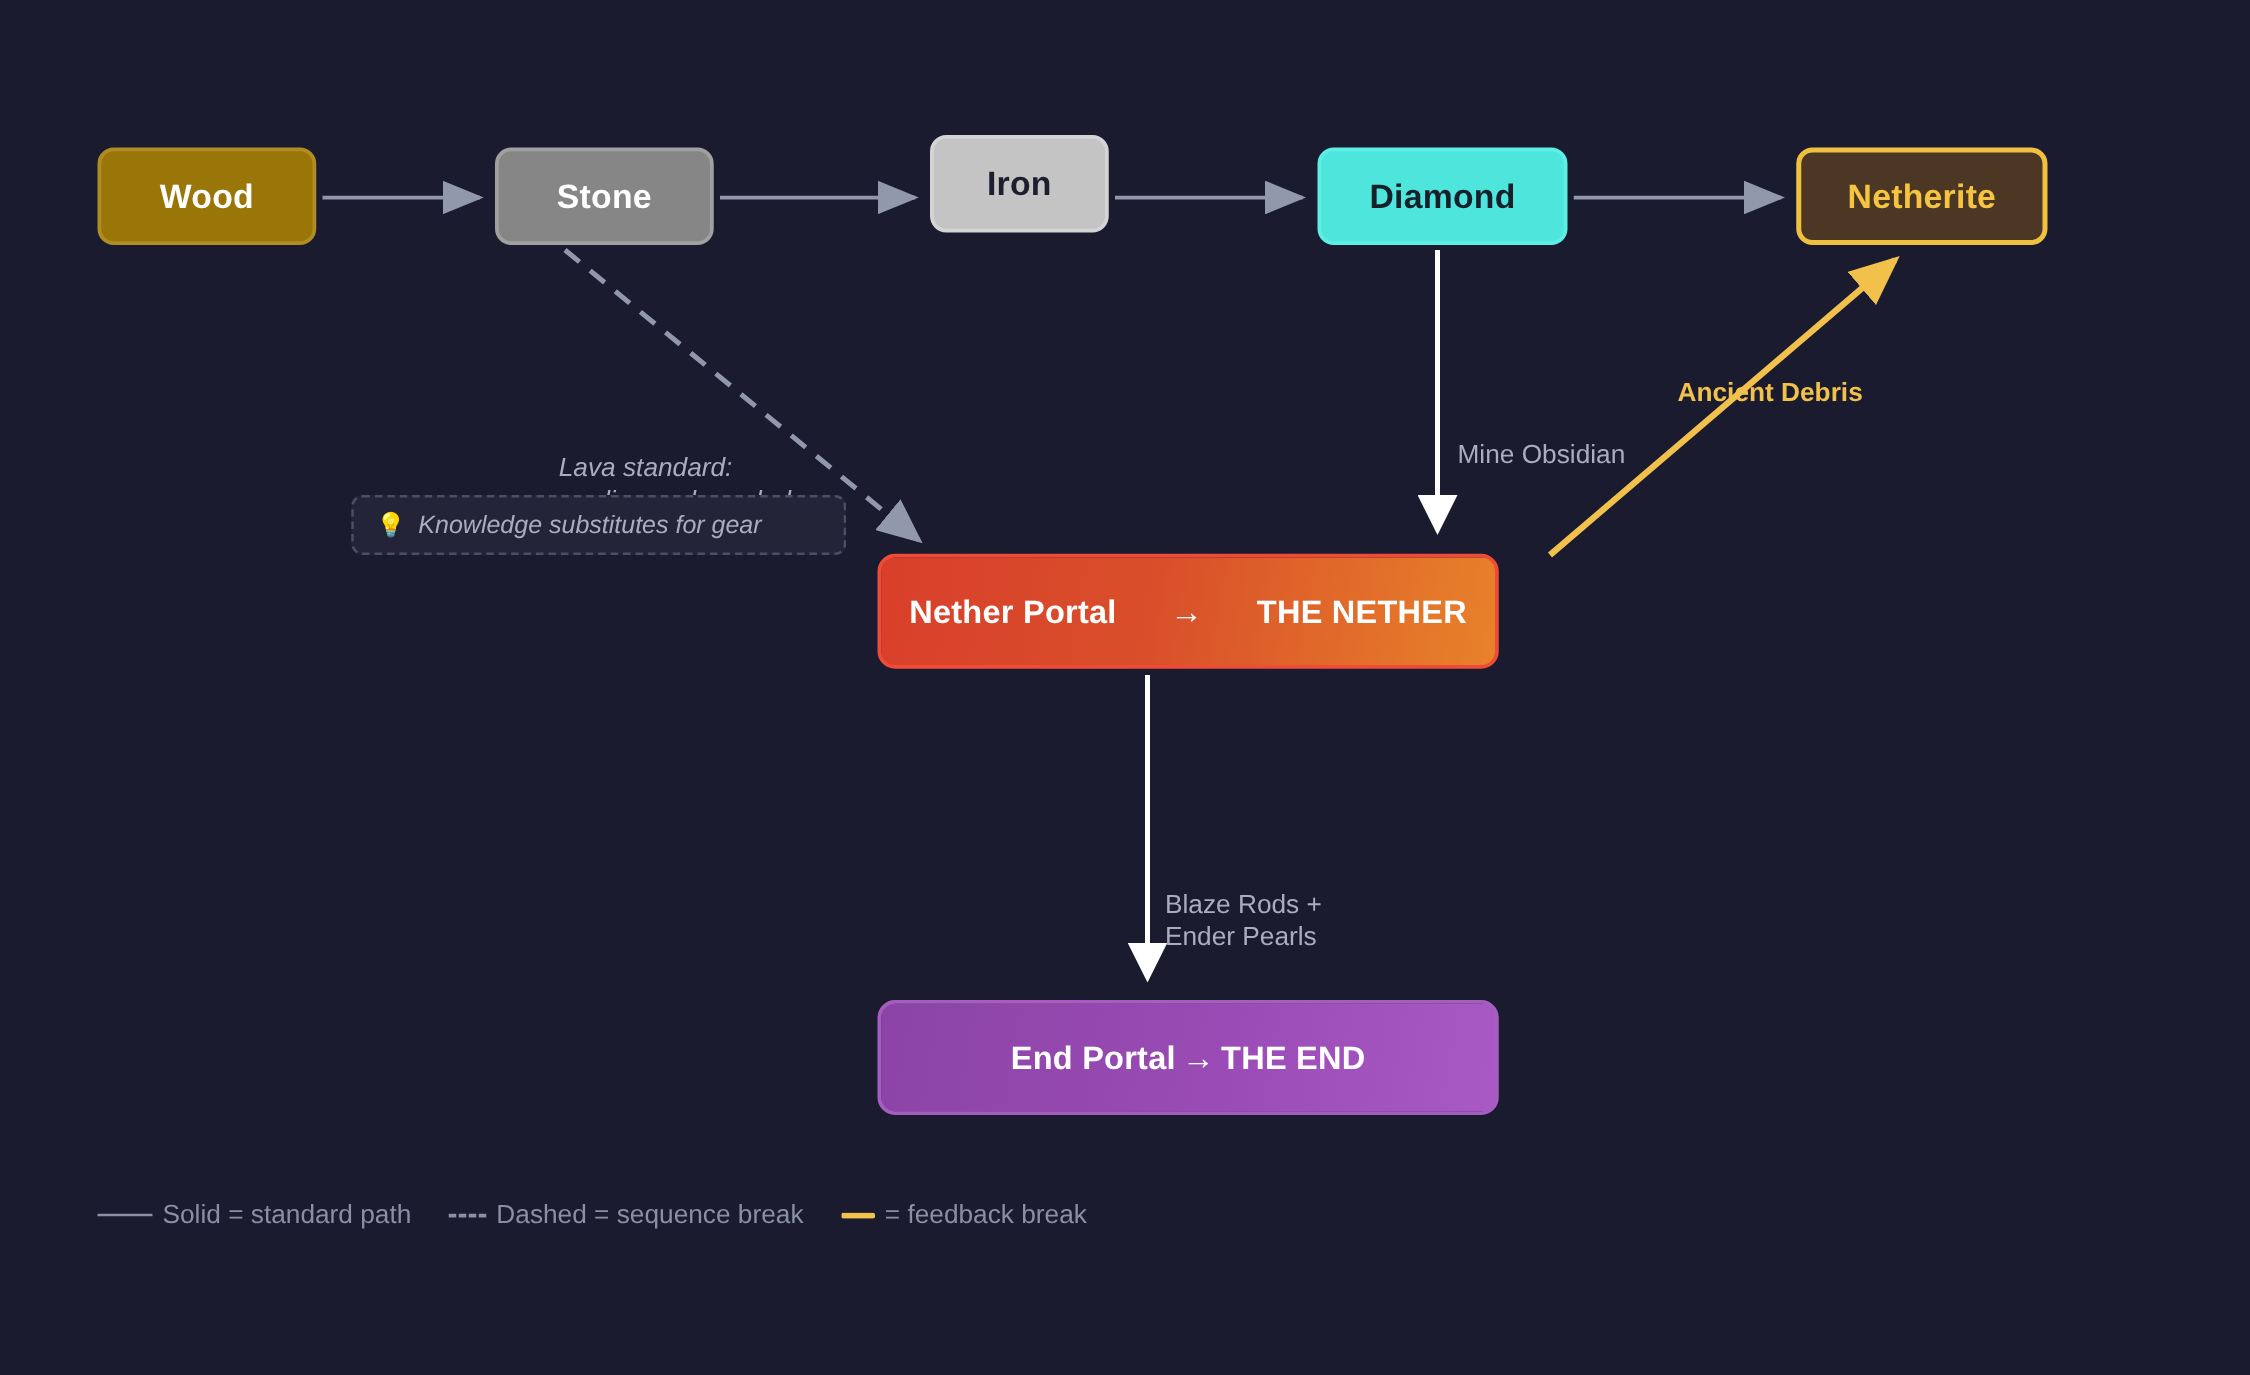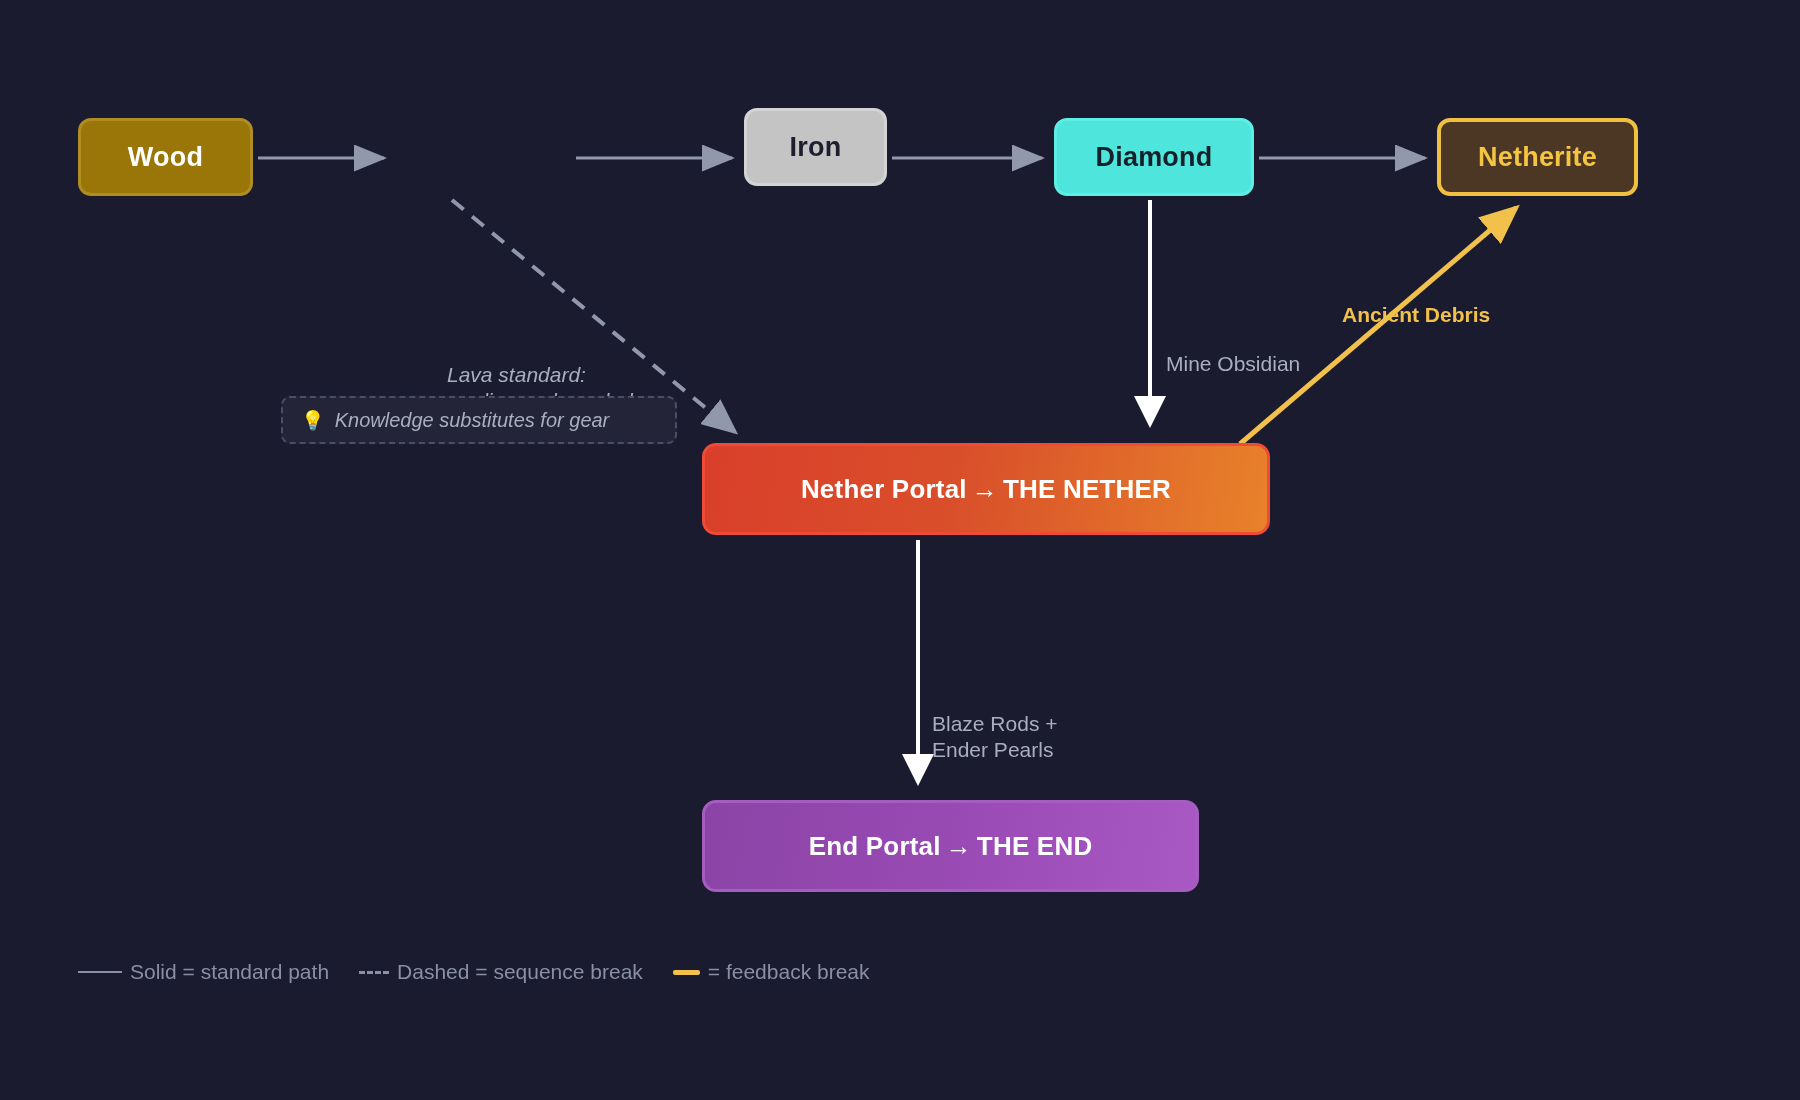--- a/index.html
+++ b/index.html
@@ -78,23 +78,24 @@
   
   .portal {
     height: 92px;
     font-size: 26px;
     border-radius: 14px;
     border-width: 3px;
     border-style: solid;
     color: #ffffff;
   }
   .node-nether {
-    left: 702px; top: 443px; width: 568px;
+    left: 702px; top: 443px; width: 497px;
     background: linear-gradient(100deg, #d93f2b 0%, #d94f2a 45%, #e8822a 100%);
     border-color: #ef4b36;
+    gap: 38px;
   }
   .node-end {
     left: 702px; top: 800px; width: 497px;
     background: linear-gradient(100deg, #8b44a6 0%, #9a4bb5 55%, #a859c4 100%);
     border-color: #a55ec0;
   }
   .strong { font-weight: bold; }
   .arrowglyph { padding: 0 5px; font-weight: bold; }
 
   
@@ -213,20 +214,23 @@
 
     <g>
       <line x1="918" y1="540" x2="918" y2="782" stroke="#ffffff" stroke-width="4" marker-end="url(#ah-white)"></line>
     </g>
   </svg>
 
   <div class="node tier node-wood">
     <span>Wood</span>
   </div>
 
+  <div class="node tier node-stone">
+    <span>Stone</span>
+  </div>
 
   <div class="node tier node-iron">
     <span>Iron</span>
   </div>
 
   <div class="node tier node-diamond">
     <span>Diamond</span>
   </div>
 
   <div class="node tier node-netherite">

